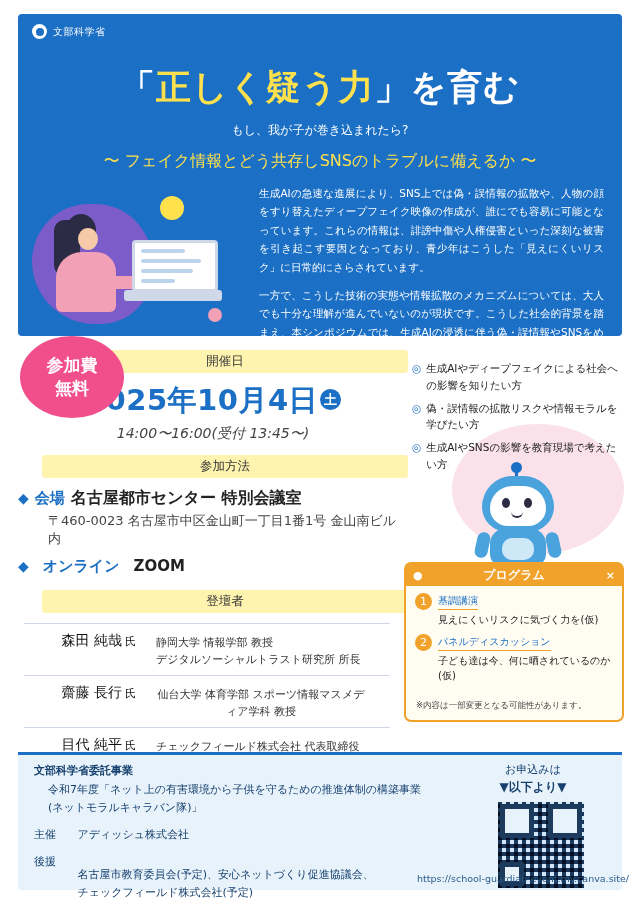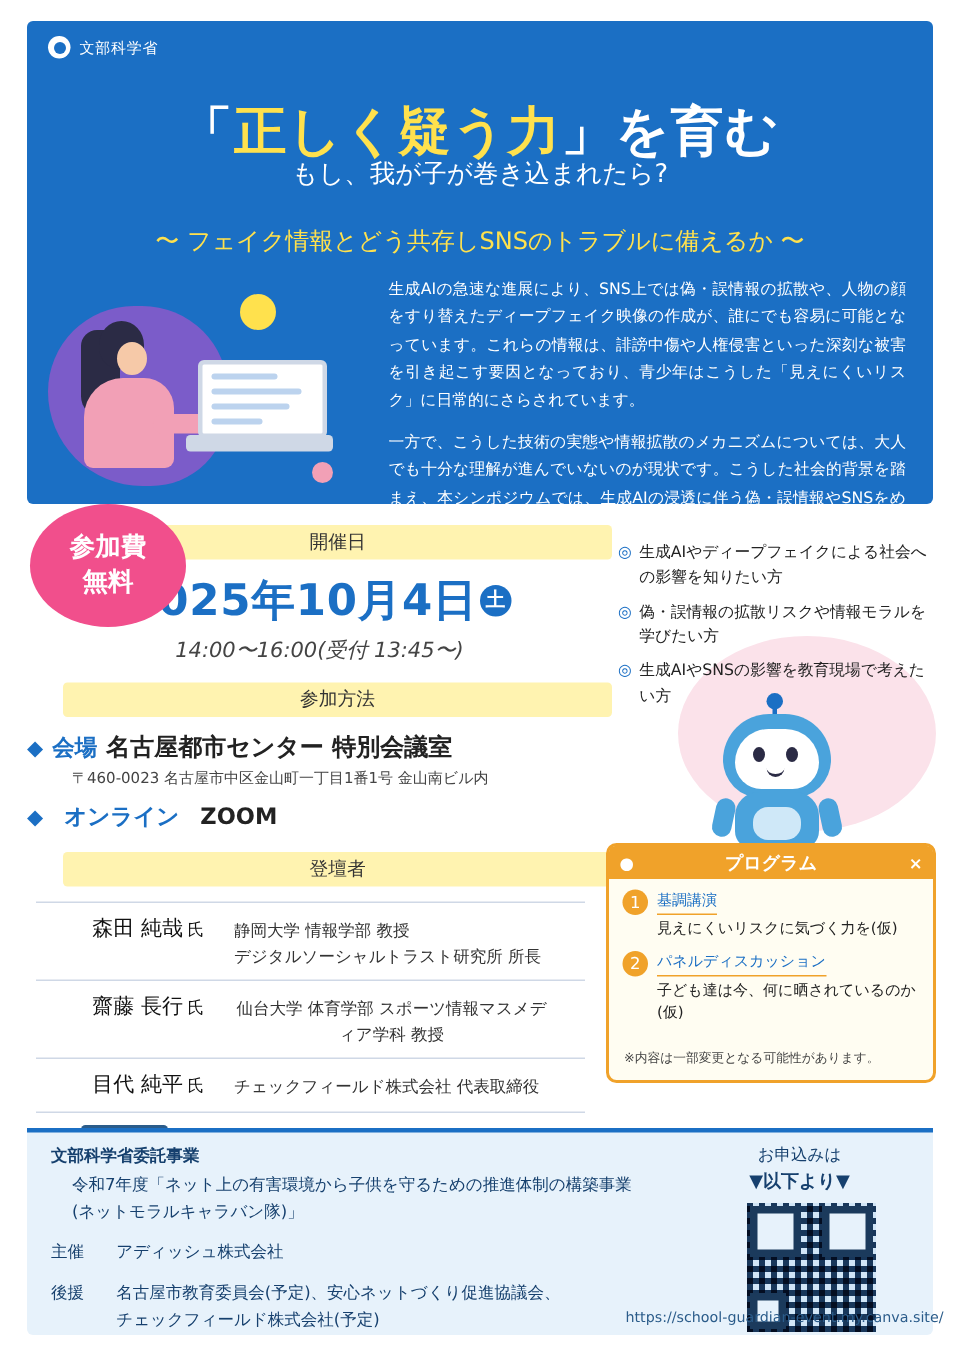--- a/index.html
+++ b/index.html
@@ -35,22 +35,22 @@
   }
   .hero h1 {
     position:absolute; left:0; right:0; top:50px;
     margin:0; text-align:center;
     font-size:35px; font-weight:bold; color:#fff;
     letter-spacing:1px;
     font-family:"DejaVu Sans", sans-serif;
   }
   .hero h1 .yellow { color:#ffe14d; }
   .hero .sub1 {
-    position:absolute; left:0; right:0; top:90px;
-    text-align:center; color:#fff; font-size:17px;
+    position:absolute; left:0; right:0; top:108px;
+    text-align:center; color:#fff; font-size:12px;
     font-family:"DejaVu Sans", sans-serif;
   }
   .hero .sub2 {
     position:absolute; left:0; right:0; top:137px;
     text-align:center; color:#ffe14d; font-size:16px;
     font-family:"DejaVu Sans", sans-serif;
   }
   .hero .body {
     position:absolute; right:18px; top:170px; width:345px;
     color:#fff; font-size:10.5px; line-height:1.75;
@@ -136,21 +136,21 @@
     font-style:italic;
   }
   .bar-sanka { width:366px; margin:12px 0 0 24px; }
   .venue-row {
     margin-top:10px; display:flex; align-items:baseline; gap:6px;
     font-family:"DejaVu Sans", sans-serif;
   }
   .dia { color:#1b6fc4; font-size:14px; }
   .venue-label { color:#1b6fc4; font-size:15px; font-weight:bold; }
   .venue-name { font-size:16px; color:#222; font-weight:bold; }
-  .venue-addr { font-size:10px; color:#444; margin:3px 0 0 30px; font-family:"DejaVu Sans", sans-serif; }
+  .venue-addr { font-size:13px; color:#444; margin:3px 0 0 30px; font-family:"DejaVu Sans", sans-serif; }
   .online-row {
     margin-top:9px; display:flex; align-items:baseline; gap:14px;
     font-family:"DejaVu Sans", sans-serif;
   }
   .online-label { color:#1b6fc4; font-size:15px; font-weight:bold; }
   .zoom-text { font-size:15px; color:#222; font-weight:bold; }
   .bar-toudan { width:366px; margin:14px 0 0 24px; }
   .speakers { margin-top:10px; }
   .sp-row {
     display:flex; align-items:flex-start; gap:20px;
@@ -477,21 +477,21 @@
         <div class="ttl">文部科学省委託事業</div>
         <div style="white-space:pre-line; padding-left:14px;">令和7年度「ネット上の有害環境から子供を守るための推進体制の構築事業
 (ネットモラルキャラバン隊)」</div>
       </div>
       <div class="ft-block">
         <span class="ft-label">主催</span>
         <span>アディッシュ株式会社</span>
       </div>
       <div class="ft-block">
         <span class="ft-label" style="vertical-align:top;">後援</span>
-        <span style="white-space:pre-line; display:inline-block; vertical-align:top;">名古屋市教育委員会(予定)、安心ネットづくり促進協議会、
+        <span style="white-space:pre-line; display:inline-block; vertical-align:top;margin-top:13px;">名古屋市教育委員会(予定)、安心ネットづくり促進協議会、
 チェックフィールド株式会社(予定)</span>
       </div>
     </div>
 
     <div class="apply">
       <div class="l1">お申込みは</div>
       <div class="l2">▼以下より▼</div>
     </div>
 
     <div class="qr">

